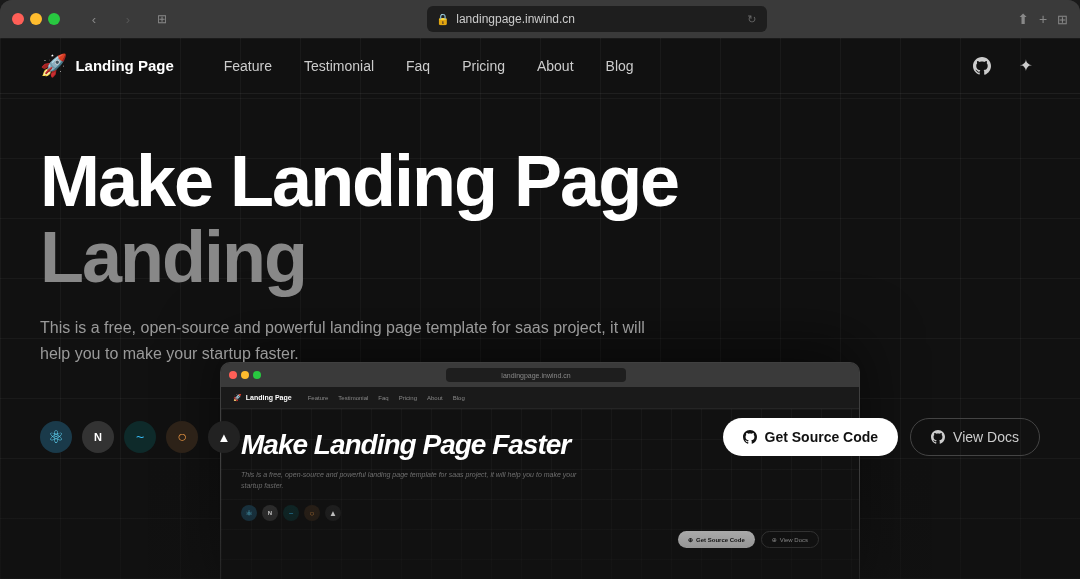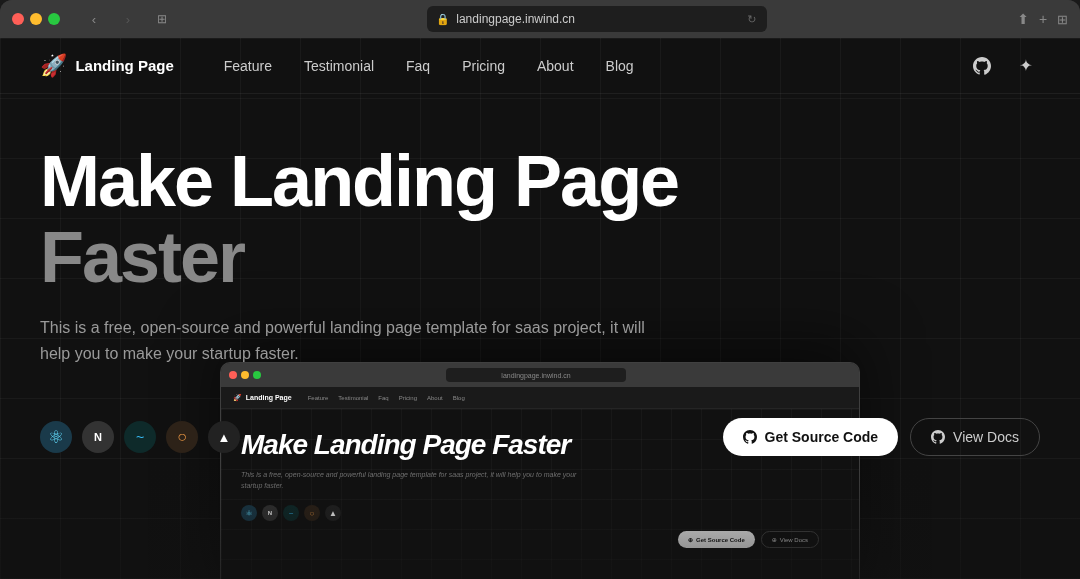--- a/index.html
+++ b/index.html
@@ -423,21 +423,21 @@
         <svg viewBox="0 0 24 24" width="18" height="18" fill="#ccc">
           <path d="M12 0C5.37 0 0 5.37 0 12c0 5.3 3.438 9.8 8.205 11.385.6.113.82-.258.82-.577 0-.285-.01-1.04-.015-2.04-3.338.724-4.042-1.61-4.042-1.61C4.422 18.07 3.633 17.7 3.633 17.7c-1.087-.744.084-.729.084-.729 1.205.084 1.838 1.236 1.838 1.236 1.07 1.835 2.809 1.305 3.495.998.108-.776.417-1.305.76-1.605-2.665-.3-5.466-1.332-5.466-5.93 0-1.31.465-2.38 1.235-3.22-.135-.303-.54-1.523.105-3.176 0 0 1.005-.322 3.3 1.23.96-.267 1.98-.399 3-.405 1.02.006 2.04.138 3 .405 2.28-1.552 3.285-1.23 3.285-1.23.645 1.653.24 2.873.12 3.176.765.84 1.23 1.91 1.23 3.22 0 4.61-2.805 5.625-5.475 5.92.42.36.81 1.096.81 2.22 0 1.606-.015 2.896-.015 3.286 0 .315.21.69.825.57C20.565 21.795 24 17.295 24 12c0-6.63-5.37-12-12-12"></path>
         </svg>
       </div>
       <div class="nav-icon-btn" style="font-size: 16px; color: #ccc;">✦</div>
     </div>
   </nav>
 
   <div class="hero">
     <h1 class="hero-title">
-      <span>Make Landing Page </span><span class="word-faster">Faster</span>
+      <span>Make Landing Page </span><span class="word-faster">Landing</span>
     </h1>
     <p class="hero-subtitle">This is a free, open-source and powerful landing page template for saas project, it will help you to make your startup faster.</p>
   </div>
 
   <div style="display:flex; align-items:center; justify-content:space-between; padding: 0 40px; position:relative; z-index:5; margin-top: -10px;">
 
     <div class="tech-stack">
       <div class="tech-icon tech-react">⚛</div>
       <div class="tech-icon tech-next" style="font-size:11px;">N</div>
       <div class="tech-icon tech-tailwind" style="font-size:14px;">~</div>

